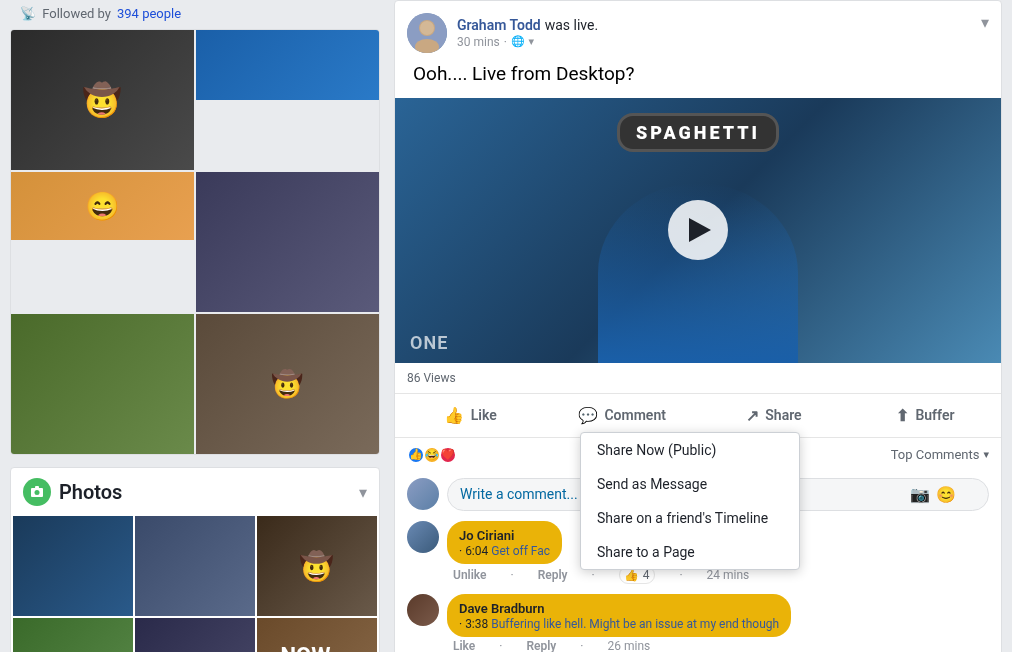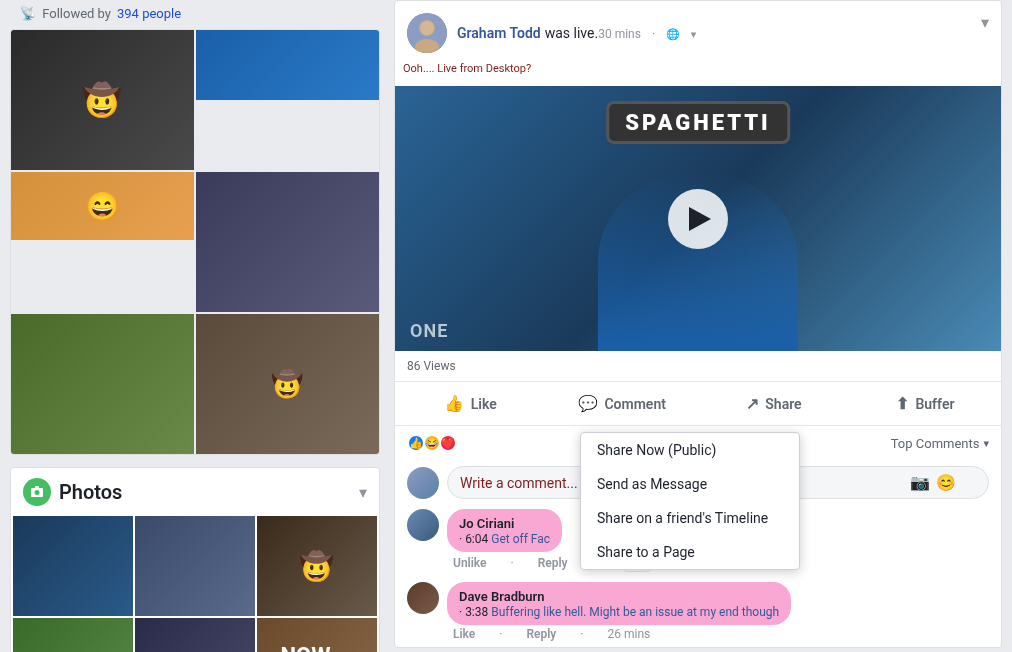--- a/index.html
+++ b/index.html
@@ -143,38 +143,38 @@
     .avatar-img {
       width: 100%;
       height: 100%;
       background: linear-gradient(135deg, #8B9DC3, #5b7fa6);
       display: flex;
       align-items: center;
       justify-content: center;
       font-size: 18px;
       color: white;
     }
-    .post-meta { display: flex; }
+    .post-meta { display: flex; flex-direction: column; }
     .post-author-line { display: flex; align-items: center; gap: 4px; flex-wrap: wrap; }
     .post-author { font-weight: 600; color: #365899; font-size: 14px; }
     .post-status { font-size: 14px; color: #1d2129; }
     .post-time-line {
       display: flex;
-      align-items: center;
-      gap: 11px;
+      align-items: flex-start;
+      gap: 4px;
       margin-top: 2px;
       font-size: 12px;
       color: #90949c;
     }
     .post-time-line .globe-icon { font-size: 11px; }
     .chevron-down { color: #90949c; font-size: 16px; }
     .post-text {
-      padding: 0 12px 10px 8px;
-      font-size: 11px;
-      color: #7f1d1d;
+      padding: 0 12px 10px 18px;
+      font-size: 19px;
+      color: #000000;
       line-height: 1.4;
     }
     .video-container {
       position: relative;
       background: #000;
       margin: 0;
     }
     .video-placeholder {
       width: 100%;
       height: 265px;
@@ -209,25 +209,25 @@
       top: 0; left: 0; right: 0; bottom: 0;
       background: linear-gradient(135deg, #2a6496 0%, #1a3a5a 50%, #4a8ab4 100%);
     }
     .spaghetti-sign {
       position: absolute;
       top: 15px;
       left: 50%;
       transform: translateX(-50%);
       background: #333;
       color: #fff;
-      font-size: 22px;
+      font-size: 18px;
       font-weight: 900;
       letter-spacing: 3px;
       padding: 6px 16px;
-      border-radius: 8px;
+      border-radius: 16px;
       border: 3px solid #555;
     }
     .video-views {
       padding: 8px 12px;
       font-size: 12px;
       color: #606770;
       border-bottom: 1px solid #e5e5e5;
     }
     
     .action-bar {
@@ -331,21 +331,21 @@
       flex-shrink: 0;
       overflow: hidden;
     }
     .comment-avatar-sm-inner {
       width: 100%;
       height: 100%;
       background: linear-gradient(135deg, #6a8ab4, #3a5a7a);
     }
     .comment-body { flex: 1; }
     .comment-bubble {
-      background: #f9a8d4;
+      background: #eab308;
       border-radius: 18px;
       padding: 6px 12px;
       display: inline-block;
       max-width: 100%;
     }
     .comment-author {
       font-weight: 600;
       font-size: 13px;
       color: #1d2129;
     }
@@ -551,21 +551,21 @@
         </div>
         <div class="top-comments-btn">
           <span>Top Comments</span>
           <span class="chevron-icon">▾</span>
         </div>
       </div>
 
       <div class="comment-input-row">
         <div class="comment-avatar"></div>
         <div class="comment-input-box">
-          <span style="color:#7f1d1d;">Write a comment...</span>
+          <span style="color:#0369a1;">Write a comment...</span>
           <div class="comment-input-icons">
             <span>📷</span>
             <span>😊</span>
           </div>
         </div>
       </div>
 
       <div class="comment-item">
         <div class="comment-avatar-sm">
           <div class="comment-avatar-sm-inner"></div>

